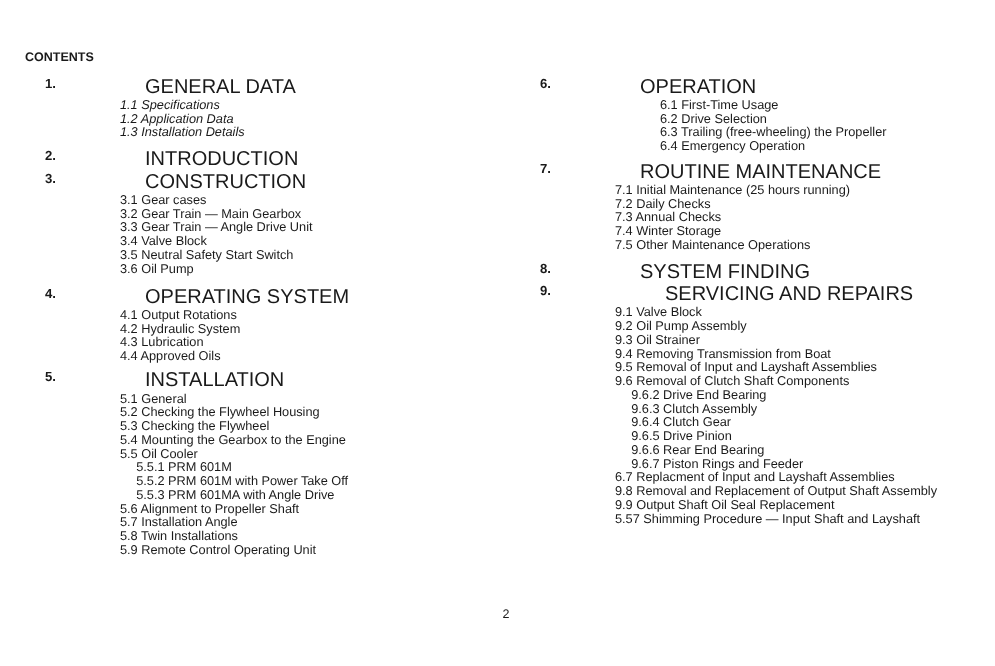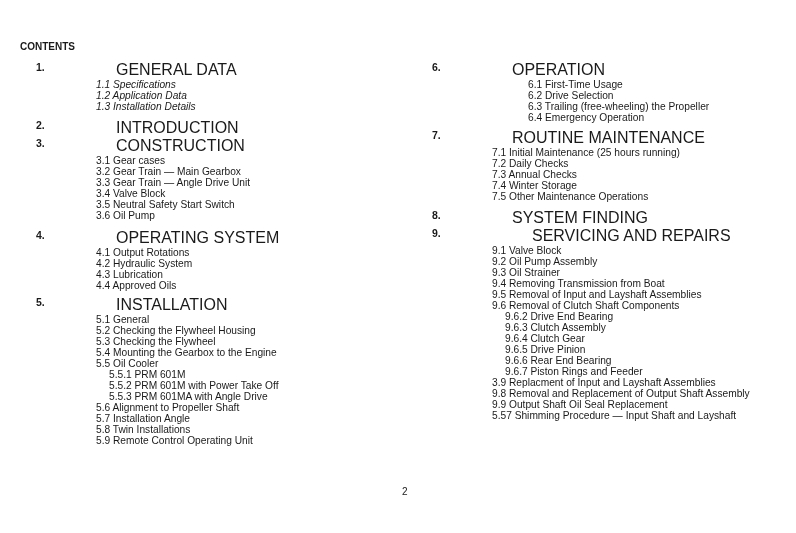--- a/index.html
+++ b/index.html
@@ -89,19 +89,19 @@
       <div>9.3 Oil Strainer</div>
       <div>9.4 Removing Transmission from Boat</div>
       <div>9.5 Removal of Input and Layshaft Assemblies</div>
       <div>9.6 Removal of Clutch Shaft Components</div>
       <div class="sub">9.6.2  Drive End Bearing</div>
       <div class="sub">9.6.3  Clutch Assembly</div>
       <div class="sub">9.6.4  Clutch Gear</div>
       <div class="sub">9.6.5  Drive Pinion</div>
       <div class="sub">9.6.6  Rear End Bearing</div>
       <div class="sub">9.6.7  Piston Rings and Feeder</div>
-      <div>3.9 Replacment of Input and Layshaft Assemblies</div>
+      <div>6.7 Replacment of Input and Layshaft Assemblies</div>
       <div>9.8 Removal and Replacement of Output Shaft Assembly</div>
       <div>9.9 Output Shaft Oil Seal Replacement</div>
       <div>5.57  Shimming Procedure — Input Shaft and Layshaft</div>
     </div>
   </div>
 <div class="page">2</div>
 
 </body></html>

